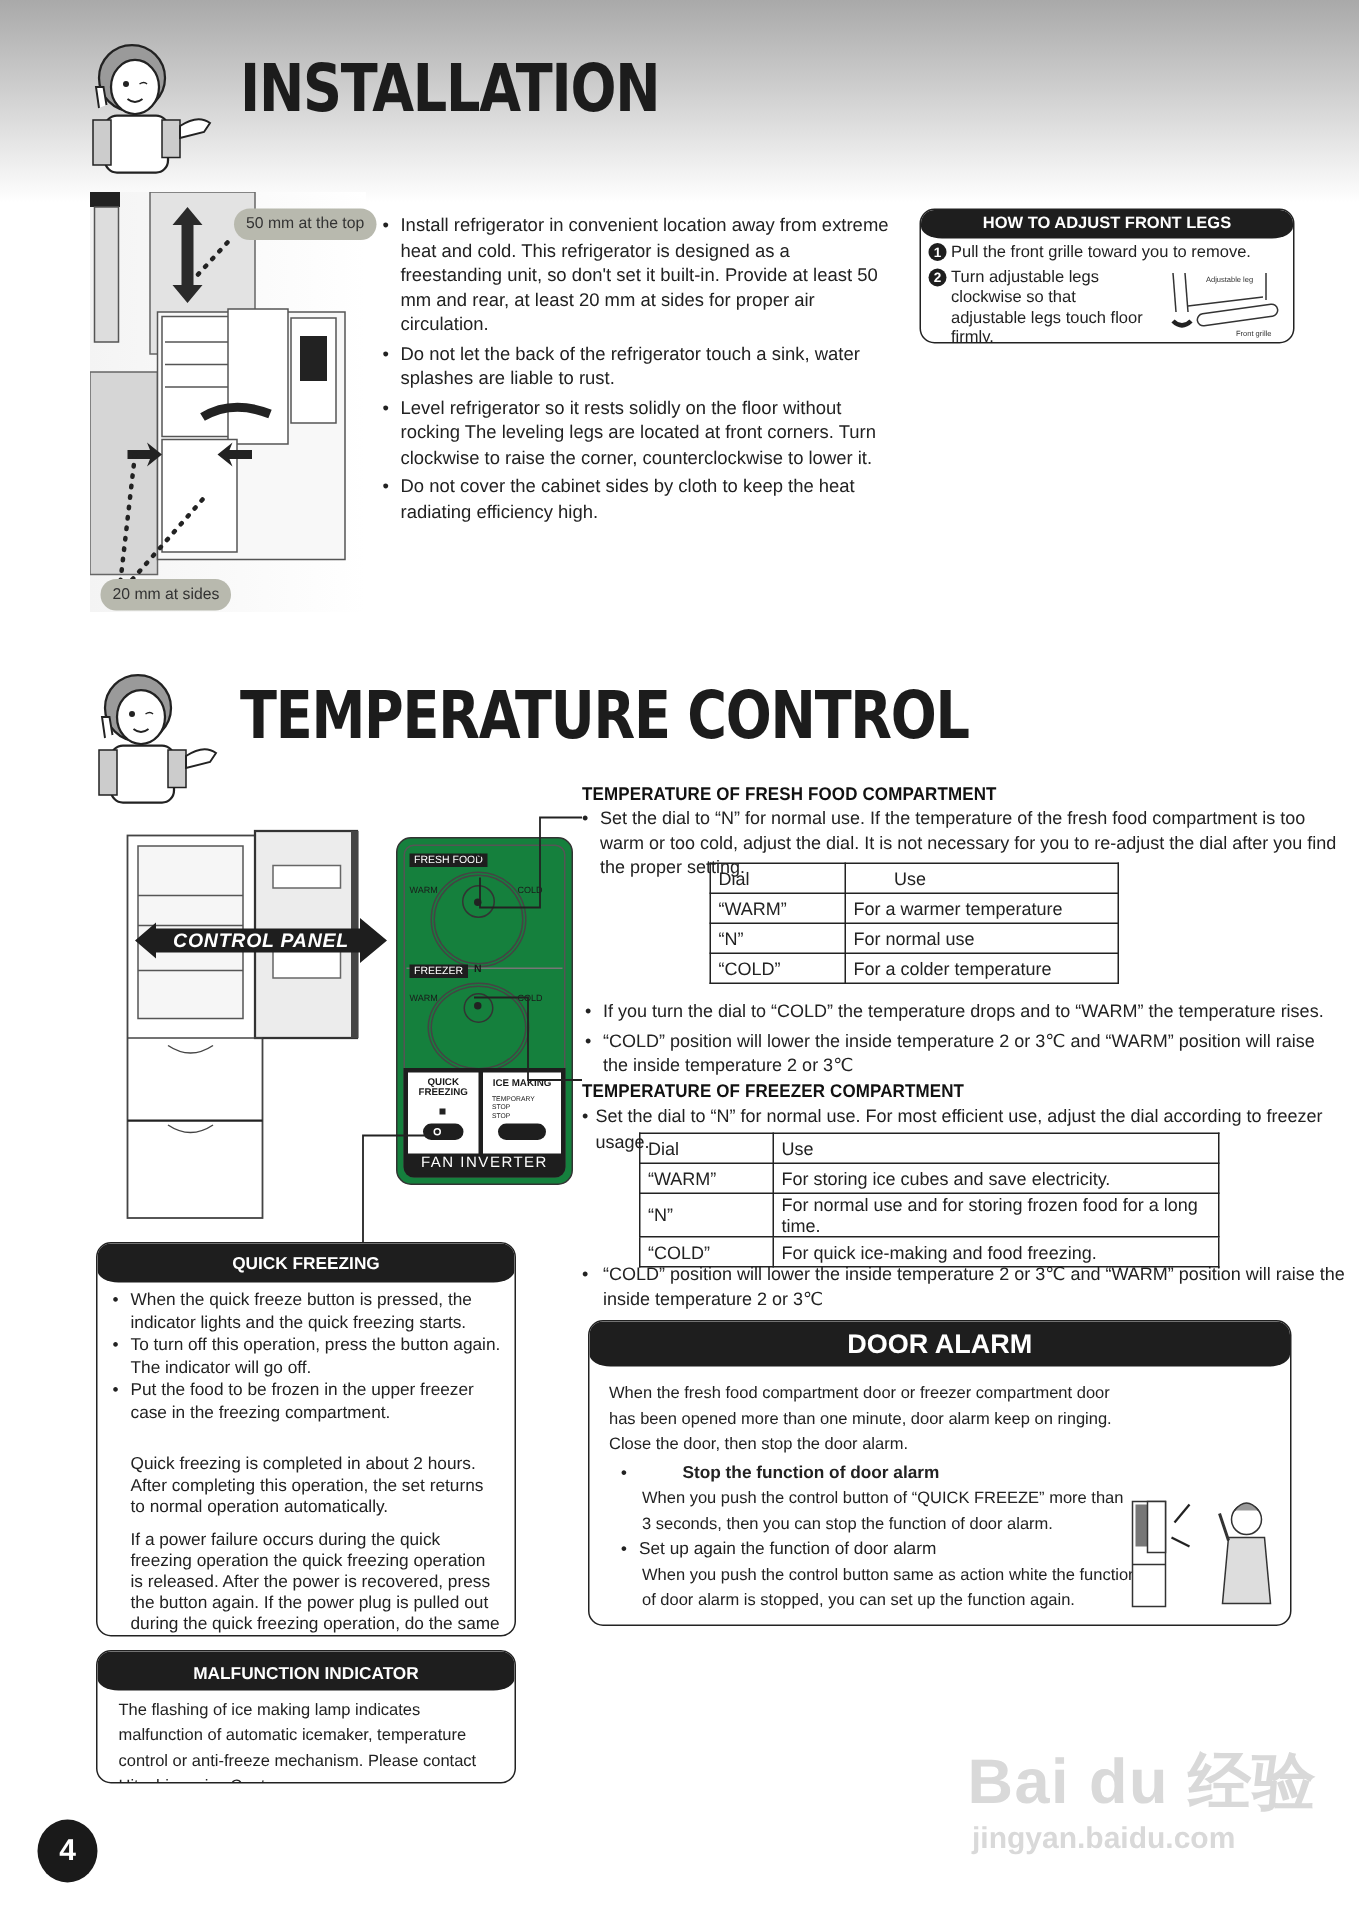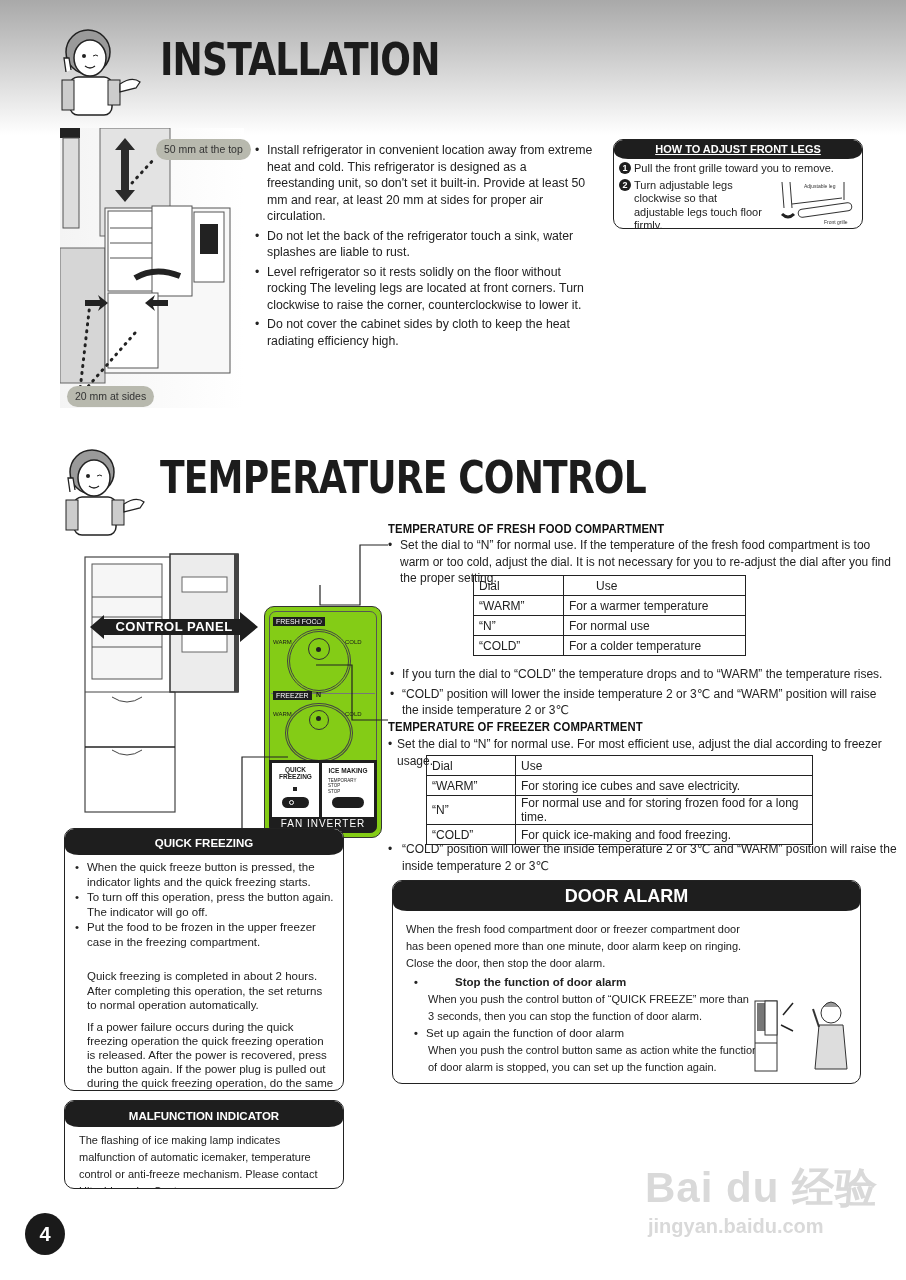--- a/index.html
+++ b/index.html
@@ -87,21 +87,21 @@
 <div class="abs pill" style="left:67px; top:386px;">20 mm at sides</div>
 
 <div class="abs body-text" style="left:255px; top:142px; width:340px;">
   <div class="bullet">Install refrigerator in convenient location away from extreme heat and cold. This refrigerator is designed as a freestanding unit, so don't set it built-in. Provide at least 50 mm and rear, at least 20 mm at sides for proper air circulation.</div>
   <div class="bullet">Do not let the back of the refrigerator touch a sink, water splashes are liable to rust.</div>
   <div class="bullet">Level refrigerator so it rests solidly on the floor without rocking The leveling legs are located at front corners. Turn clockwise to raise the corner, counterclockwise to lower it.</div>
   <div class="bullet">Do not cover the cabinet sides by cloth to keep the heat radiating efficiency high.</div>
 </div>
 
 <div class="abs box" style="left:613px; top:139px; width:250px; height:90px;">
-  <div class="box-head" style="font-size:11px;text-decoration:underline;">HOW TO ADJUST FRONT LEGS</div>
+  <div class="box-head" style="font-size:11px;">HOW TO ADJUST FRONT LEGS</div>
   <div style="padding:3px 5px; font-size:11px; line-height:13.5px; color:#222;">
     <div style="display:flex; gap:3px;">
       <span style="background:#1e1e1e; color:#fff; border-radius:50%; width:12px; height:12px; font-size:9px; line-height:12px; text-align:center; font-weight:bold; flex:none;">1</span>
       <span>Pull the front grille toward you to remove.</span>
     </div>
     <div style="display:flex; gap:3px; margin-top:3px; width:150px;">
       <span style="background:#1e1e1e; color:#fff; border-radius:50%; width:12px; height:12px; font-size:9px; line-height:12px; text-align:center; font-weight:bold; flex:none;">2</span>
       <span>Turn adjustable legs clockwise so that adjustable legs touch floor firmly.</span>
     </div>
   </div>
@@ -145,28 +145,28 @@
     <rect x="88" y="2" width="68" height="138" fill="#ececec" stroke="#333" stroke-width="1.5"></rect>
     <rect x="152" y="2" width="5" height="138" fill="#444"></rect>
     <rect x="100" y="25" width="45" height="15" fill="#fff" stroke="#666"></rect>
     <rect x="100" y="80" width="45" height="20" fill="#fff" stroke="#666"></rect>
     <line x1="3" y1="140" x2="93" y2="140" stroke="#444"></line>
     <line x1="3" y1="195" x2="93" y2="195" stroke="#222" stroke-width="1.5"></line>
     <path d="M30 145 q15 10 30 0" stroke="#444" fill="none"></path>
     <path d="M30 198 q15 10 30 0" stroke="#444" fill="none"></path>
   </svg>
 </div>
-<div class="abs" style="left:90px; top:612px; width:168px; height:30px;">
+<div class="abs" style="left:90px; top:612px; width:168px; height:30px;font-style:italic;">
   <svg width="168" height="30" viewBox="0 0 168 30" style="position:absolute; left:0; top:0;">
     <path d="M0 15 L14 3 V7 H150 V0 L168 15 L150 30 V23 H14 V27 Z" fill="#1e1e1e"></path>
   </svg>
   <div style="position:absolute; left:0; top:0; width:168px; height:30px; line-height:30px; text-align:center; color:#fff; font-weight:bold; font-size:13px; letter-spacing:0.5px;">CONTROL PANEL</div>
 </div>
 
-<div class="abs" style="left:264px; top:558px; width:118px; height:232px; border:1.5px solid #333; border-radius:10px; background:#84cc16;margin-top:48px;">
+<div class="abs" style="left:264px; top:558px; width:118px; height:232px; border:1.5px solid #333; border-radius:10px; background:#15803d;">
   <div class="abs" style="left:4px; top:4px; width:108px; height:222px; border:1px solid #555; border-radius:7px;"></div>
 
   <div class="abs" style="left:8px; top:10px; background:#1e1e1e; color:#fff; font-size:7px; padding:1px 3px;">FRESH FOOD</div>
   <div class="abs" style="left:51px; top:10px; font-size:7px; font-weight:bold;">N</div>
   <div class="abs" style="left:8px; top:32px; font-size:6px;">WARM</div>
   <div class="abs" style="left:80px; top:32px; font-size:6px;">COLD</div>
   <div class="abs" style="left:22px; top:22px; width:64px; height:64px; border:3px double #444; border-radius:50%;">
     <div class="abs" style="left:18px; top:6px; width:22px; height:22px; border:1.2px solid #333; border-radius:50%;"></div>
     <div class="abs" style="left:26px; top:15px; width:5px; height:5px; background:#222; border-radius:50%;"></div>
   </div>

